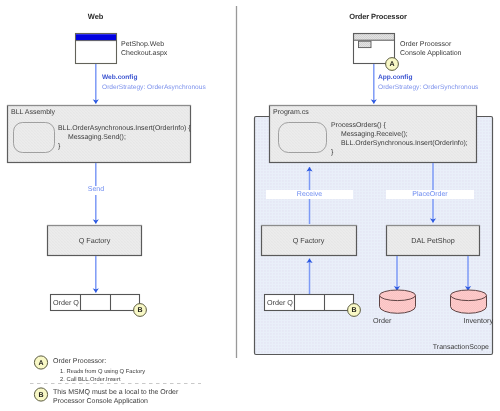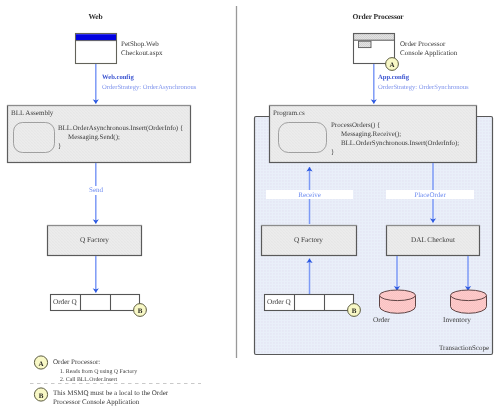--- a/index.html
+++ b/index.html
@@ -1,21 +1,21 @@
 <!DOCTYPE html>
 <html><head>
 <meta charset="utf-8">
 <title>Architecture Diagram</title>
 <style>
   html,body{margin:0;padding:0;}
   body{width:500px;height:411px;background:#ffffff;overflow:hidden;
        font-family:"Liberation Sans",sans-serif;color:#404040;
        -webkit-font-smoothing:antialiased;
        text-rendering:geometricPrecision;}
-  #stage{position:relative;width:500px;height:411px;background:#fff;font-family:Liberation Serif, serif;}
+  #stage{position:relative;width:500px;height:411px;background:#fff;}
   .abs{position:absolute;}
   svg.layer{position:absolute;left:0;top:0;width:500px;height:411px;overflow:visible;}
   .panel-title{font-size:7.5px;font-weight:bold;color:#2b2b2b;letter-spacing:-0.12px;}
   .app-label{font-size:7px;color:#3a3a3a;line-height:9px;}
   .cfg-bold{font-size:6.6px;font-weight:bold;color:#3a53d0;}
   .cfg-val{font-size:6.6px;color:#7d92ec;}
   .box-title{font-size:7px;color:#3a3a3a;}
   .code{font-size:6.9px;color:#3a3a3a;line-height:9px;white-space:pre;}
   .boxlabel{font-size:7.2px;color:#3a3a3a;}
   .bluelabel{font-size:7px;color:#6d8bf0;}
@@ -186,25 +186,25 @@
 <div class="abs box-title" style="left:273px;top:109px;">Program.cs</div>
 <div class="abs code" style="left:331px;top:121px;">ProcessOrders() {</div>
 <div class="abs code" style="left:341px;top:130px;">Messaging.Receive();</div>
 <div class="abs code" style="left:341px;top:139px;">BLL.OrderSynchronous.Insert(OrderInfo);</div>
 <div class="abs code" style="left:331px;top:148px;">}</div>
 
 <div class="abs bluelabel" style="left:266px;top:191px;width:87px;text-align:center;">Receive</div>
 <div class="abs bluelabel" style="left:386px;top:191px;width:88px;text-align:center;">PlaceOrder</div>
 
 <div class="abs boxlabel" style="left:261px;top:236px;width:95px;text-align:center;">Q Factory</div>
-<div class="abs boxlabel" style="left:386px;top:236px;width:94px;text-align:center;">DAL Checkout</div>
+<div class="abs boxlabel" style="left:386px;top:236px;width:94px;text-align:center;">DAL PetShop</div>
 <div class="abs boxlabel" style="left:267px;top:298px;">Order Q</div>
 
 <div class="abs boxlabel" style="left:373px;top:316px;width:50px;">Order</div>
-<div class="abs boxlabel" style="left:443px;top:316px;width:50px;text-align:left;">Inventory</div>
+<div class="abs boxlabel" style="left:443px;top:316px;width:50px;text-align:right;">Inventory</div>
 
 <div class="abs boxlabel" style="left:400px;top:344px;width:89px;text-align:right;font-size:7px;">TransactionScope</div>
 
 <div class="abs legend-title" style="left:53px;top:358px;">Order Processor:</div>
 <div class="abs legend-item" style="left:60px;top:368px;">1. Reads from Q using Q Factory</div>
 <div class="abs legend-item" style="left:60px;top:376px;">2. Call BLL.Order.Insert</div>
 <div class="abs legend-title" style="left:53px;top:389px;">This MSMQ must be a local to the Order</div>
 <div class="abs legend-title" style="left:53px;top:398px;">Processor Console Application</div>
 
 <div class="abs badge-label" style="left:134px;top:307px;width:12px;text-align:center;font-size:7px;font-weight:bold;color:#252520;">B</div>

